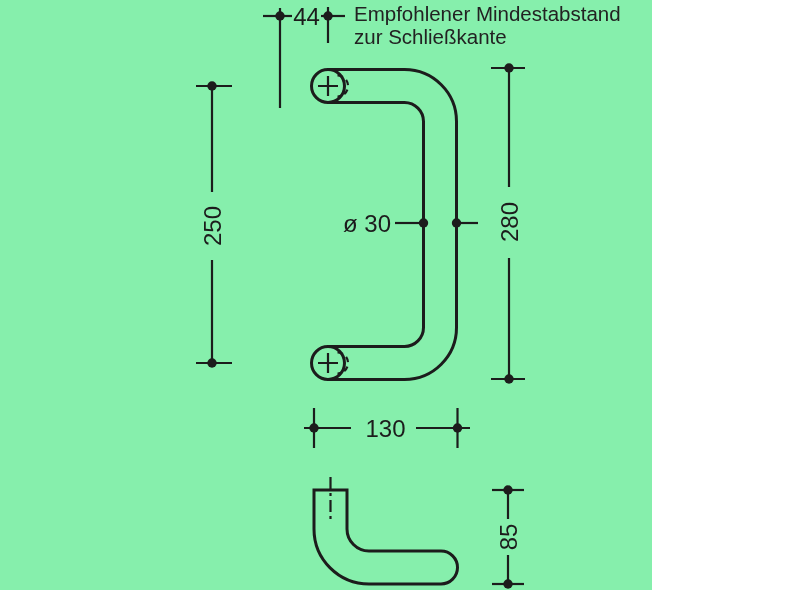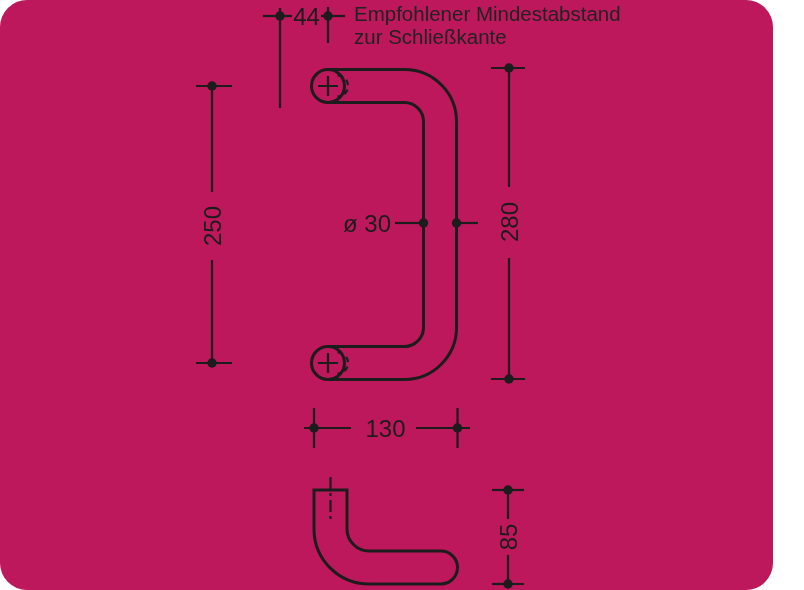--- a/index.html
+++ b/index.html
@@ -2,26 +2,25 @@
 <html><head>
 <meta charset="utf-8">
 <style>
   html, body {
     margin: 0;
     padding: 0;
     background: #ffffff;
   }
   .canvas {
     position: relative;
-    width: 773px;
+    width: 652px;
     height: 590px;
-    background: #be185d;
+    background: #86efac;
     overflow: hidden;
     font-family: "Liberation Sans", sans-serif;
-    border-radius: 27px;
   }
   svg.drawing {
     position: absolute;
     left: 0;
     top: 0;
   }
   svg.drawing path,
   svg.drawing line {
     fill: none;
     stroke: #1c1c1c;

